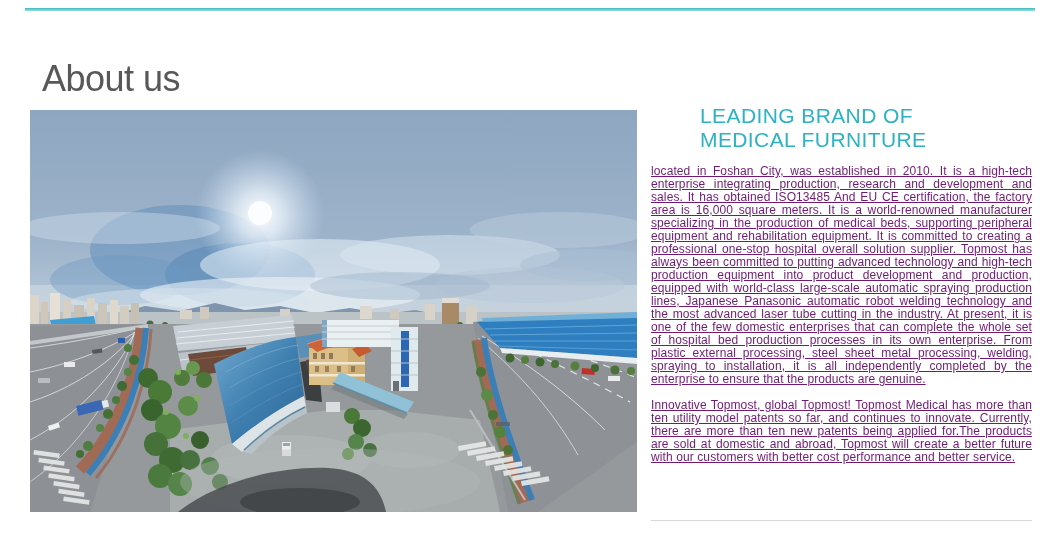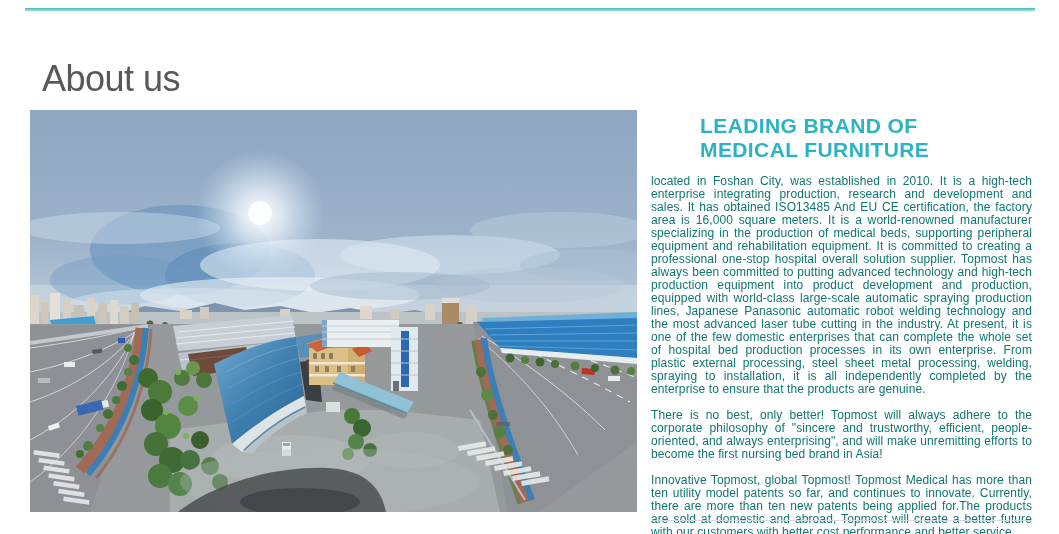--- a/index.html
+++ b/index.html
@@ -37,34 +37,35 @@
     overflow: hidden;
   }
   .hero svg { display: block; width: 100%; height: 100%; }
   .content-col {
     position: absolute;
     left: 651px;
     top: 104px;
     width: 381px;
   }
   .lead-heading {
-    margin: 10px 0 13px 49px;
+    margin: 0 0 13px 49px;
     font-size: 21px;
     line-height: 24px;
-    font-weight: 700;
+    font-weight: 400;
     letter-spacing: 0.4px;
     color: #2bb3c3;
   }
   .about-text p {
     margin: 0 0 13px 0;
     font-size: 12px;
     line-height: 13px;
-    color: #0f766e;
+    color: #701a75;
     text-align: justify;
     letter-spacing: 0.1px;
+    text-decoration: underline;
   }
   .bottom-rule {
     position: absolute;
     left: 651px;
     top: 520px;
     width: 381px;
     height: 1px;
     background: #d8d8d8;
   }
 </style>
@@ -340,20 +341,19 @@
         <rect x="48" y="39" width="28" height="5"></rect>
           <rect x="56" y="45.5" width="28" height="5"></rect>
       </g>
     </svg>
   </div>
 
   <div class="content-col">
     <h2 class="lead-heading"><span>LEADING BRAND OF</span><br><span>MEDICAL FURNITURE</span></h2>
     <div class="about-text">
       <p>located in Foshan City, was established in 2010.  It is a high-tech enterprise integrating production, research and development and sales. It has obtained ISO13485 And EU CE certification, the  factory area is 16,000 square meters. It is a world-renowned manufacturer specializing in the production of medical beds, supporting peripheral equipment and rehabilitation equipment. It is committed to creating a professional one-stop hospital overall solution supplier. Topmost has always been committed to putting advanced technology and high-tech production equipment into product development and production, equipped with world-class large-scale automatic spraying production lines, Japanese Panasonic automatic robot welding technology and the most advanced laser tube cutting in the industry. At present, it is one of the few domestic enterprises that can complete the whole set of hospital bed production processes in its own enterprise. From plastic external processing, steel sheet metal processing, welding, spraying to installation, it is all independently completed by the enterprise to ensure that the products are genuine.</p>
-      <p>There is no best, only better! Topmost will always adhere to the corporate philosophy of "sincere and trustworthy, efficient, people-oriented, and always enterprising", and will make unremitting efforts to become the first nursing bed brand in Asia!</p>
       <p>Innovative Topmost, global Topmost! Topmost Medical has more than ten utility model patents so far, and continues to innovate. Currently, there are more than ten new patents being applied for.The products are sold at domestic  and abroad, Topmost will create a better future with our customers with better cost performance and better service.</p>
     </div>
   </div>
 
   <div class="bottom-rule"></div>
 
 </div>
 
 </body></html>

